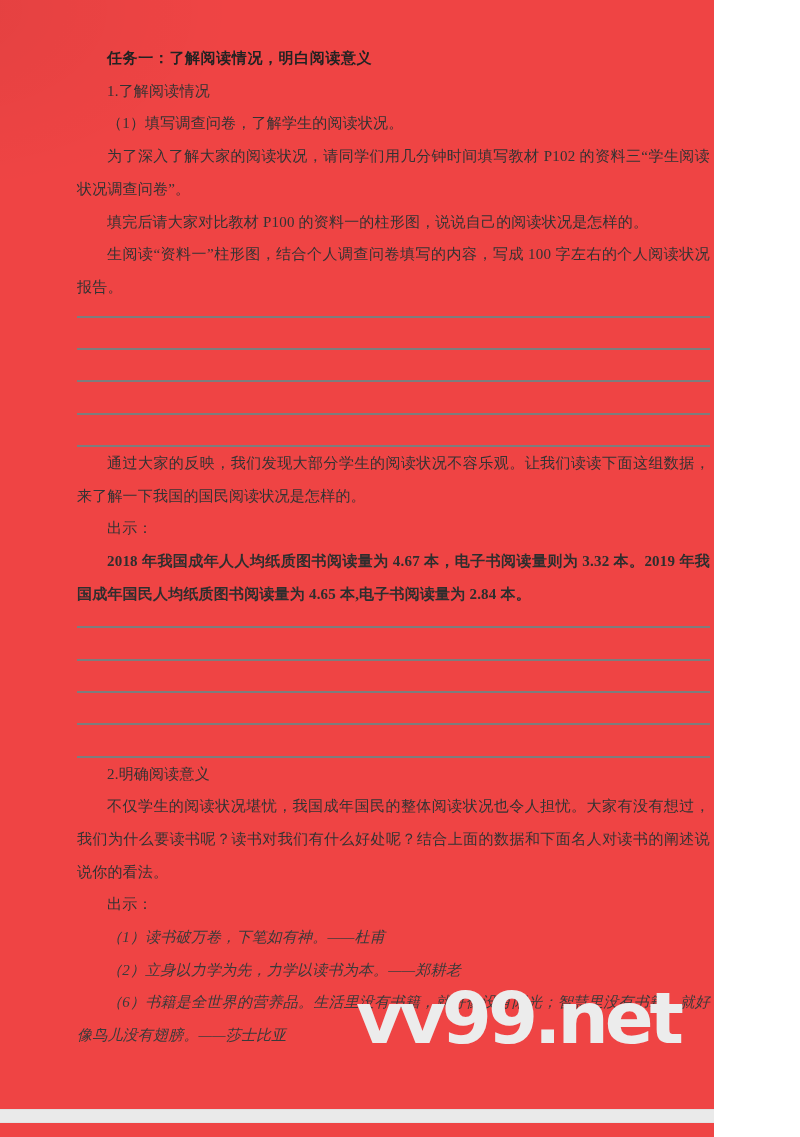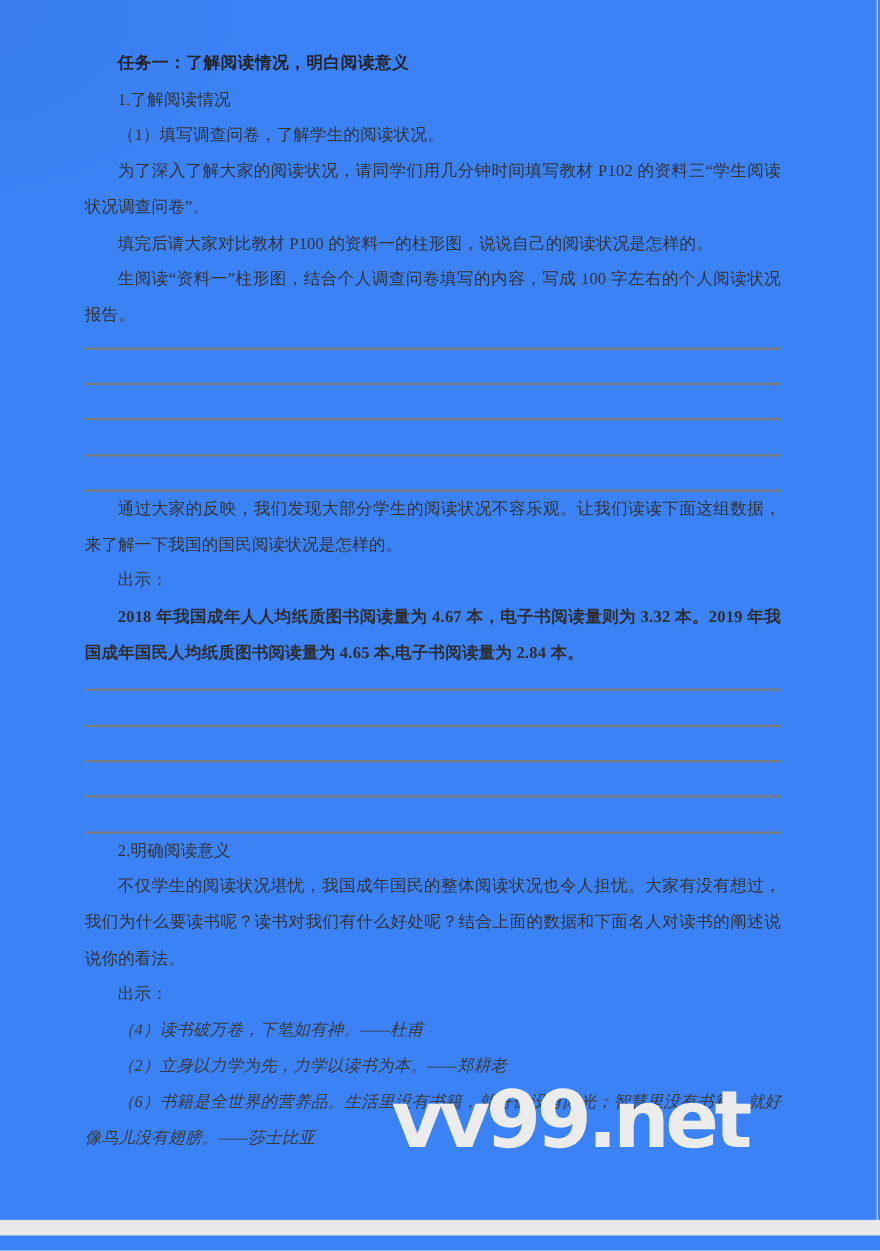--- a/index.html
+++ b/index.html
@@ -2,23 +2,23 @@
 <html><head>
 <meta charset="utf-8">
 <style>
   html, body {
     margin: 0;
     padding: 0;
     background: #ffffff;
   }
   .page {
     position: relative;
-    width: 800px;
+    width: 714px;
     height: 1137px;
-    background: #3b82f6;
+    background: #ef4444;
     overflow: hidden;
     font-family: "Liberation Serif", "DejaVu Serif", serif;
     color: #333333;
   }
   
   .corner-shade {
     position: absolute;
     inset: 0;
     background: radial-gradient(420px 260px at -60px 10px, rgba(0,0,0,0.05), rgba(0,0,0,0) 70%);
     pointer-events: none;
@@ -135,21 +135,21 @@
       <div class="line"></div>
       <div class="line"></div>
       <div class="line"></div>
       <div class="line"></div>
       <div class="line"></div>
     </div>
 
     <p class="para gap-top-md">2.明确阅读意义</p>
     <p class="para">不仅学生的阅读状况堪忧，我国成年国民的整体阅读状况也令人担忧。大家有没有想过，我们为什么要读书呢？读书对我们有什么好处呢？结合上面的数据和下面名人对读书的阐述说说你的看法。</p>
     <p class="para">出示：</p>
-    <p class="para quote">（4）读书破万卷，下笔如有神。——杜甫</p>
+    <p class="para quote">（1）读书破万卷，下笔如有神。——杜甫</p>
     <p class="para quote">（2）立身以力学为先，力学以读书为本。——郑耕老</p>
     <p class="para quote">（6）书籍是全世界的营养品。生活里没有书籍，就好像没有阳光；智慧里没有书籍，就好像鸟儿没有翅膀。——莎士比亚</p>
 
   </div>
 
   <div class="watermark">vv99.net</div>
   <div class="page-separator"></div>
   <div class="page-right-edge"></div>
 </div>
 

